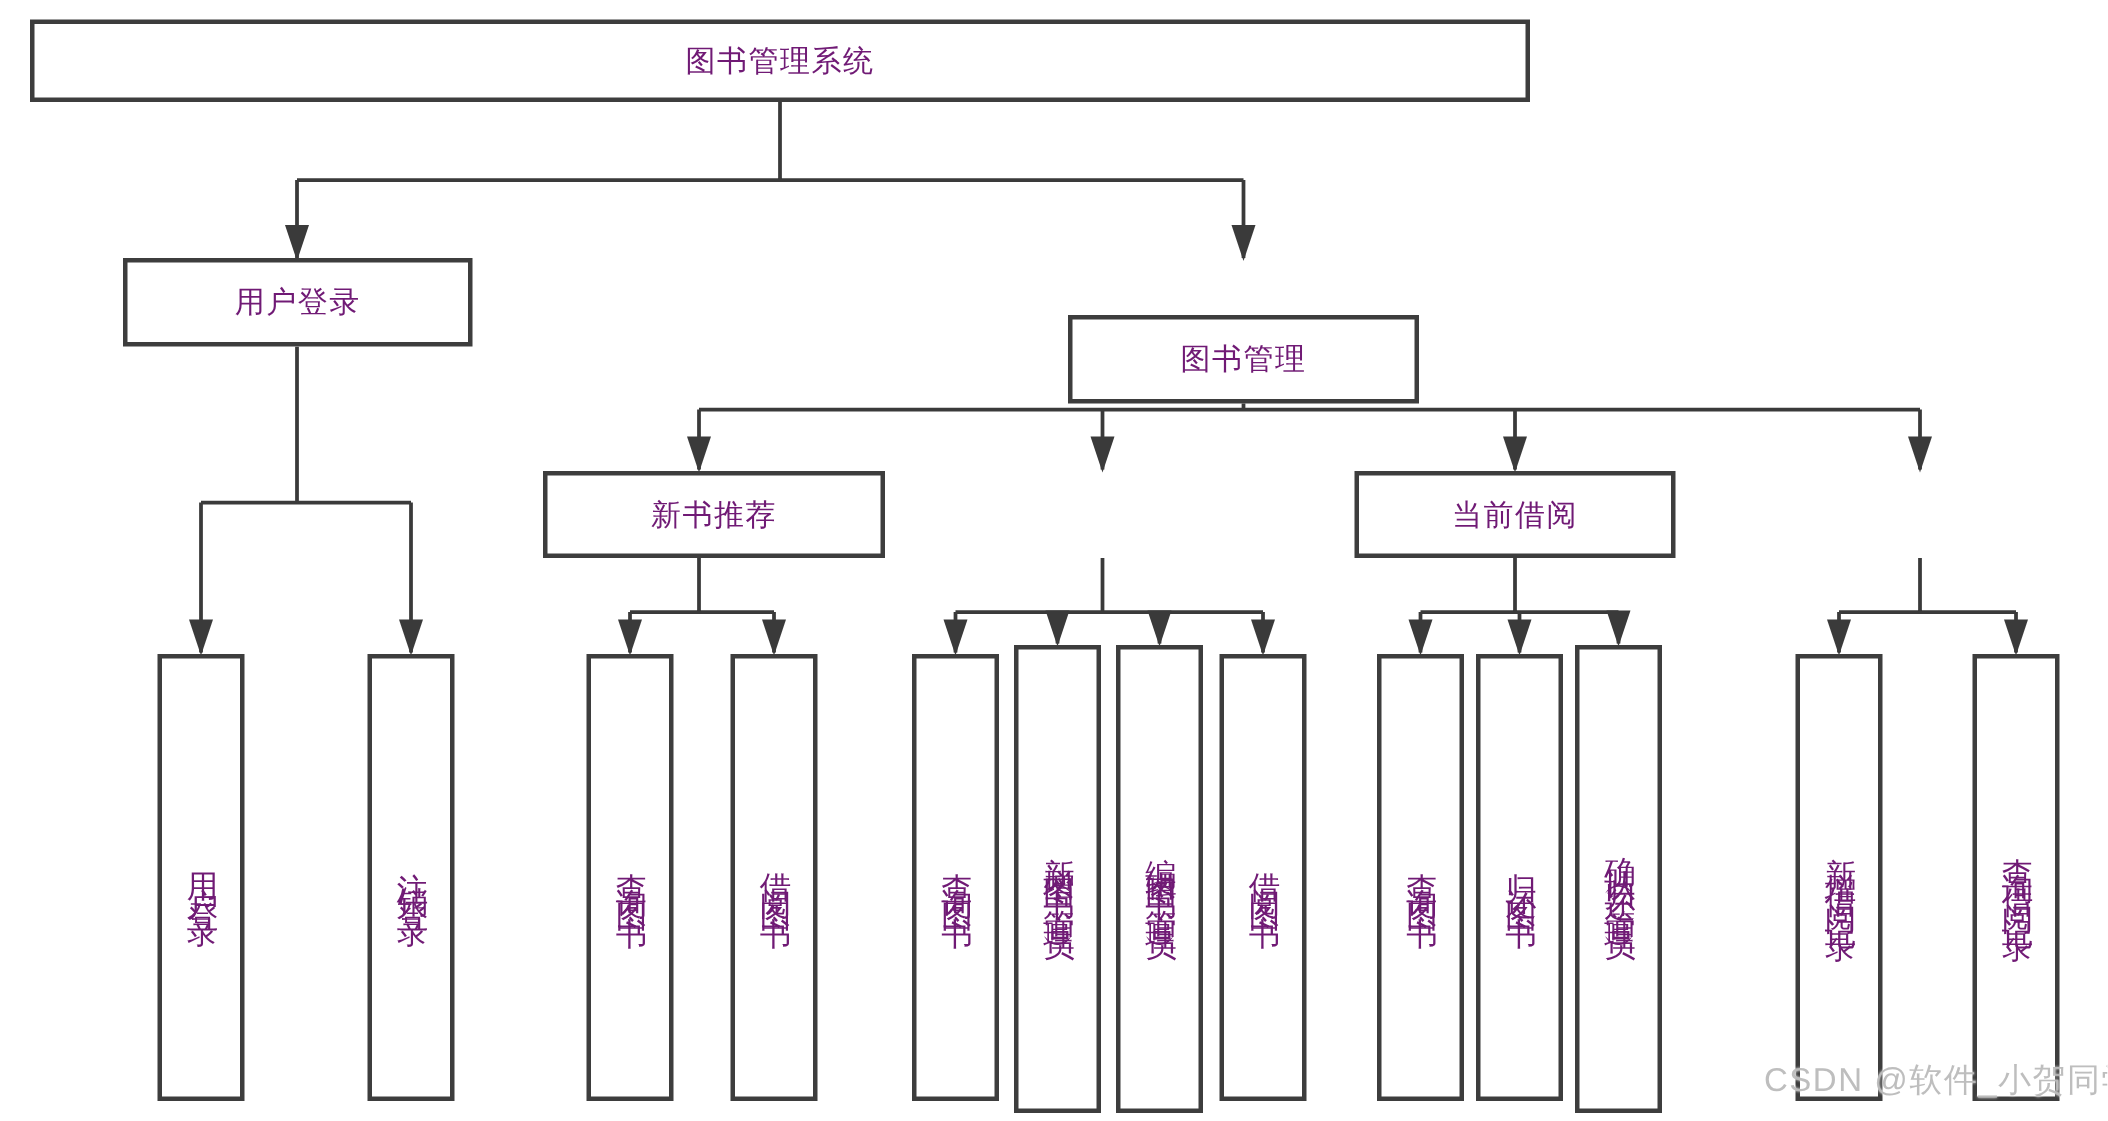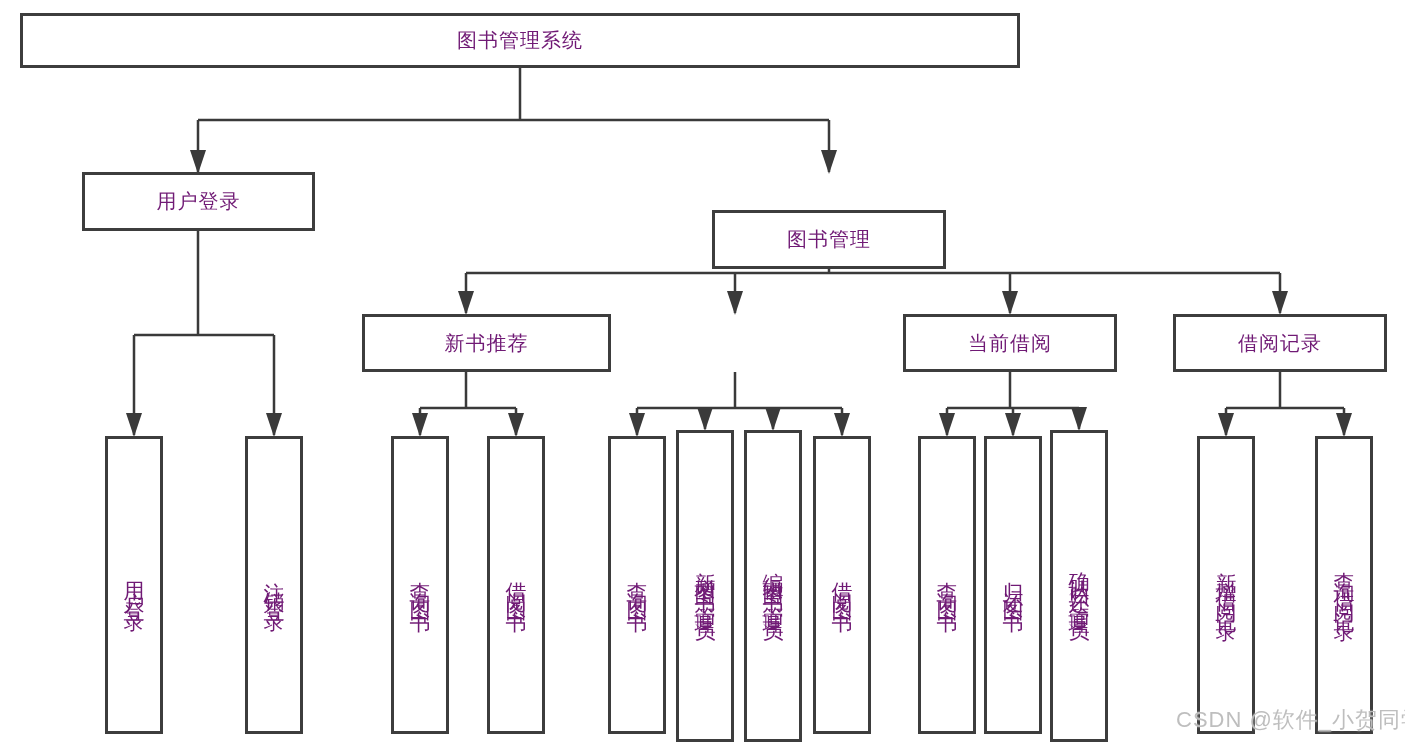--- a/index.html
+++ b/index.html
@@ -73,23 +73,22 @@
       <polygon points="1218,413 1234,413 1226,437"></polygon>
       <polygon points="1336,413 1352,413 1344,437"></polygon>
     </g>
   </svg>
 
   <div class="node h-node" style="left:20px; top:13px; width:1000px; height:55px;">图书管理系统</div>
 
   <div class="node h-node" style="left:82px; top:172px; width:233px; height:59px;">用户登录</div>
   <div class="node h-node" style="left:712px; top:172px; width:234px; height:59px;margin-top:38px;">图书管理</div>
 
-  <div class="node h-node" style="left:362px; top:314px; width:249px; height:58px;">新书推荐</div>
+  <div class="node h-node" style="left:362px; top:314px; width:228px; height:58px;">新书推荐</div>
   <div class="node h-node" style="left:903px; top:314px; width:214px; height:58px;font-family:Liberation Serif, serif;">当前借阅</div>
-  <div class="node h-node" style="left:1173px; top:314px; width:214px; height:58px;">借阅记录</div>
 
   <div class="node v-node" style="left:105px; top:436px; width:58px; height:298px;">用户登录</div>
   <div class="node v-node" style="left:245px; top:436px; width:58px; height:298px;">注销登录</div>
 
   <div class="node v-node" style="left:391px; top:436px; width:58px; height:298px;">查询图书</div>
   <div class="node v-node" style="left:487px; top:436px; width:58px; height:298px;">借阅图书</div>
 
   <div class="node v-node" style="left:608px; top:436px; width:58px; height:298px;">查询图书</div>
   <div class="node v-node tall" style="left:676px; top:430px; width:58px; height:312px;">新增图书（管理员）</div>
   <div class="node v-node tall" style="left:744px; top:430px; width:58px; height:312px;">编辑图书（管理员）</div>

